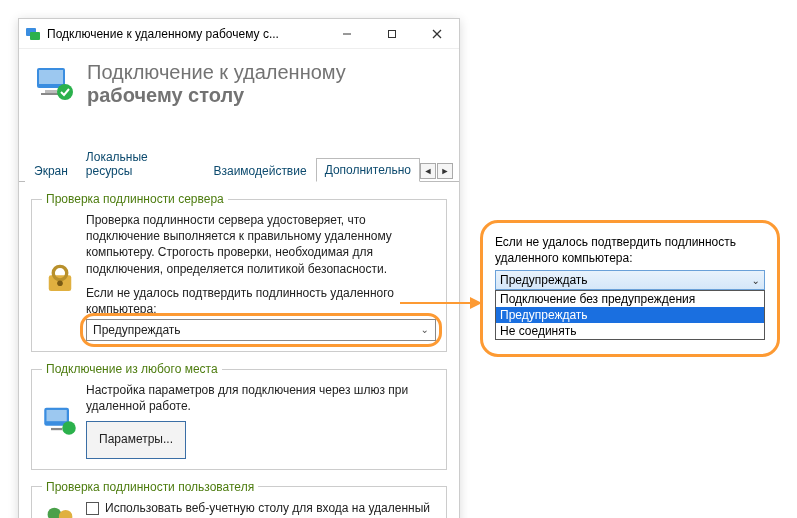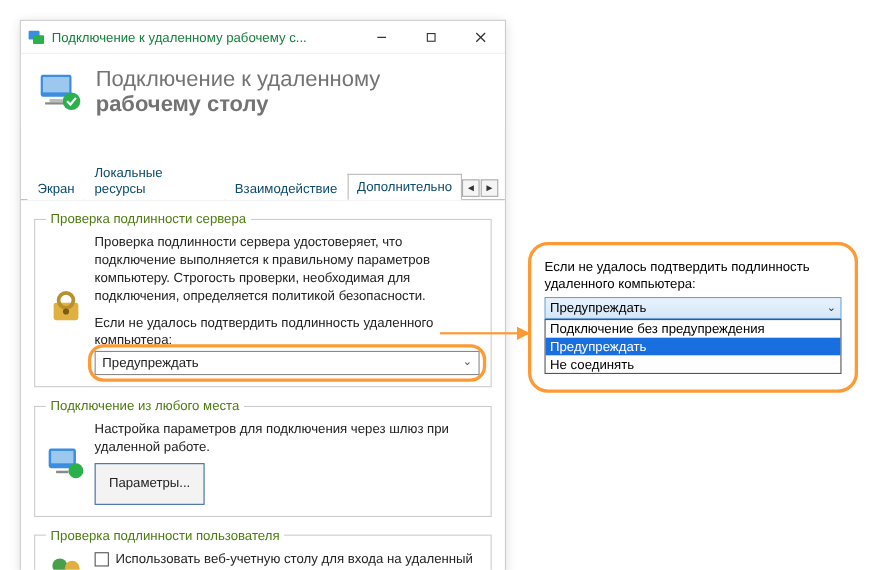--- a/index.html
+++ b/index.html
@@ -27,21 +27,21 @@
     align-items: center;
     height: 30px;
     padding: 0 0 0 6px;
     border-bottom: 1px solid #eee;
   }
   .titlebar-icon {
     width: 16px; height: 16px;
     margin-right: 6px;
     display: inline-flex;
   }
-  .titlebar-text { flex: 1; font-size: 12px; color: #15803d; white-space: nowrap; overflow: hidden; text-overflow: ellipsis; }
+  .titlebar-text { flex: 1; font-size: 12px; color: #000000; white-space: nowrap; overflow: hidden; text-overflow: ellipsis; }
   .win-btns { display: flex; }
   .win-btn {
     width: 45px; height: 30px;
     display: flex; align-items: center; justify-content: center;
     color: #333;
     font-size: 11px;
   }
   .win-btn svg { width: 10px; height: 10px; }
   .banner {
     display: flex;
@@ -263,21 +263,21 @@
       <legend>Проверка подлинности сервера</legend>
       <div class="section-row">
         <div class="section-icon icon-lock">
           <svg viewBox="0 0 32 32">
               <rect x="6" y="14" width="20" height="14" rx="2" fill="#e0b040"></rect>
               <rect x="10" y="6" width="12" height="12" rx="6" fill="none" stroke="#b8902c" stroke-width="3"></rect>
               <circle cx="16" cy="21" r="2.5" fill="#7a5b15"></circle>
             </svg>
         </div>
         <div class="section-body">
-          <div>Проверка подлинности сервера удостоверяет, что подключение выполняется к правильному параметров компьютеру. Строгость проверки, необходимая для подключения, определяется политикой безопасности.</div>
+          <div>Проверка подлинности сервера удостоверяет, что подключение выполняется к правильному удаленному компьютеру. Строгость проверки, необходимая для подключения, определяется политикой безопасности.</div>
           <div style="height:8px"></div>
           <div>Если не удалось подтвердить подлинность удаленного компьютера:</div>
           <div class="dropdown-wrap">
             <div class="dropdown">
               <span>Предупреждать</span>
               <span class="chev">⌄</span>
             </div>
             <div class="highlight-ellipse"></div>
           </div>
         </div>

